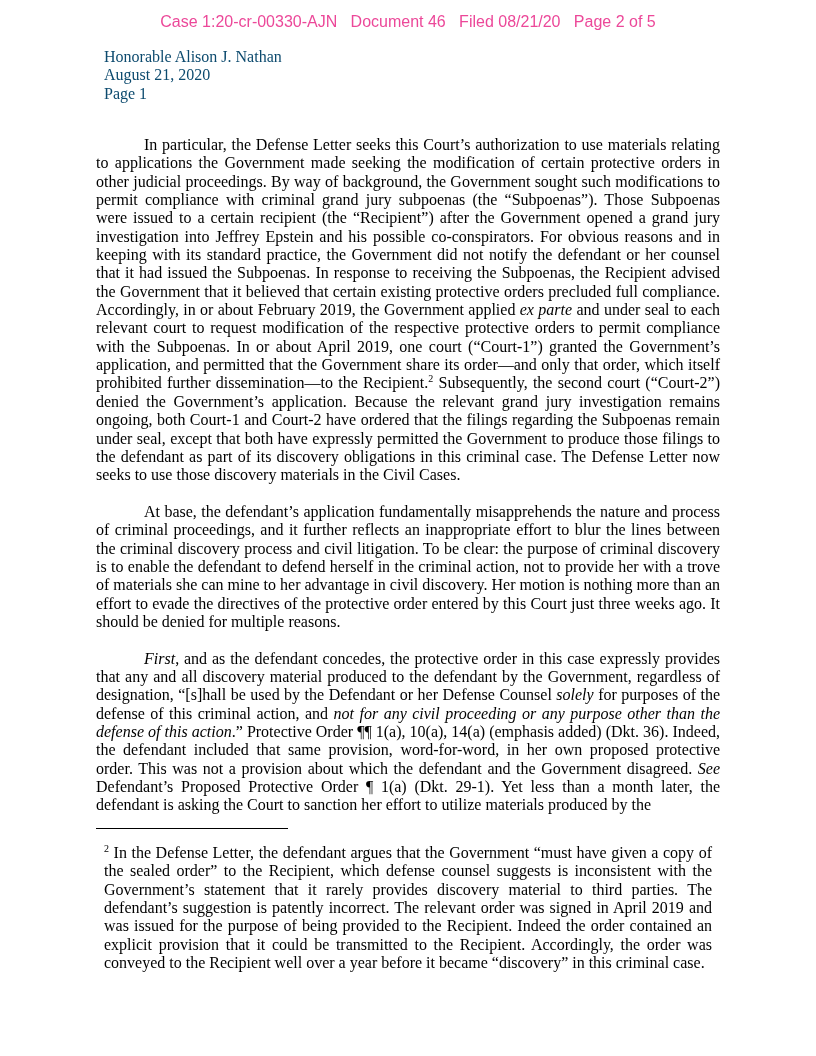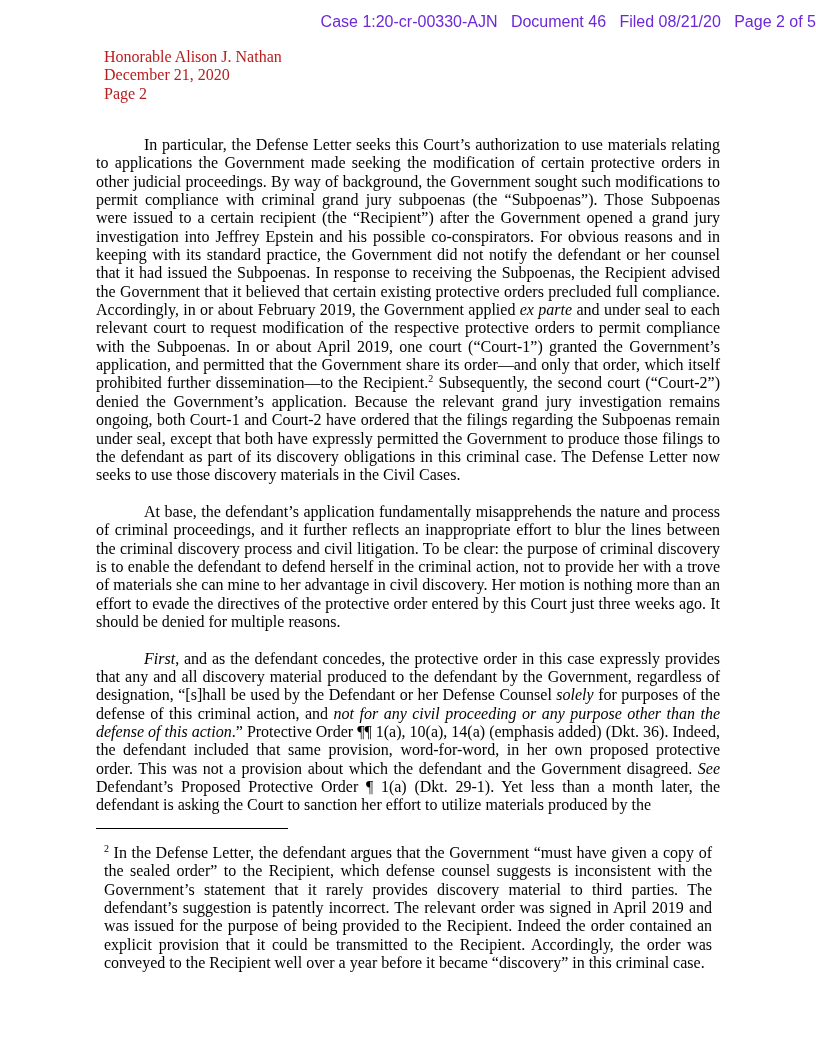--- a/index.html
+++ b/index.html
@@ -1,24 +1,24 @@
 <!DOCTYPE html>
 <html><head>
 <meta charset="utf-8">
 <style>
   html, body { margin: 0; padding: 0; background: #ffffff; }
   body { width: 816px; height: 1056px; position: relative; overflow: hidden; }
   .ecf-header {
-    position: absolute; top: 13px; left: 0; width: 816px; text-align: right;
-    font-family: "Liberation Sans", sans-serif; font-size: 16px; color: #6d28d9;
+    position: absolute; top: 13px; left: 0; width: 816px; text-align: center;
+    font-family: "Liberation Sans", sans-serif; font-size: 16px; color: #ec4899;
     white-space: pre; letter-spacing: 0;
   }
   .letterhead {
     position: absolute; top: 48px; left: 104px;
-    font-family: "Liberation Serif", serif; font-size: 16px; line-height: 18.4px; color: #b91c1c;
+    font-family: "Liberation Serif", serif; font-size: 16px; line-height: 18.4px; color: #0c4a6e;
   }
   .letterhead div { white-space: nowrap; }
   .body-text {
     position: absolute; top: 136px; left: 96px; width: 624px;
     font-family: "Liberation Serif", serif; font-size: 16px; line-height: 18.35px; color: #000;
   }
   .body-text p {
     margin: 0 0 18.35px 0; text-align: justify; text-indent: 48px;
   }
   .body-text p:last-child { margin-bottom: 18px; }
@@ -35,22 +35,22 @@
   .footnotes sup { font-size: 10px; line-height: 0; vertical-align: 6px; }
   em { font-style: italic; }
 </style>
 </head>
 <body>
 
 <div class="ecf-header"><span>Case 1:20-cr-00330-AJN</span>   <span>Document 46</span>   <span>Filed 08/21/20</span>   <span>Page 2 of 5</span></div>
 
 <div class="letterhead">
   <div>Honorable Alison J. Nathan</div>
-  <div>December 21, 2020</div>
-  <div>Page 2</div>
+  <div>August 21, 2020</div>
+  <div>Page 1</div>
 </div>
 
 <div class="body-text">
   <p><span>In particular, the Defense Letter seeks this Court’s authorization to use materials relating to applications the Government made seeking the modification of certain protective orders in other judicial proceedings.  By way of background, the Government sought such modifications to permit compliance with criminal grand jury subpoenas (the “Subpoenas”).  Those Subpoenas were issued to a certain recipient (the “Recipient”) after the Government opened a grand jury investigation into Jeffrey Epstein and his possible co-conspirators.  For obvious reasons and in keeping with its standard practice, the Government did not notify the defendant or her counsel that it had issued the Subpoenas.  In response to receiving the Subpoenas, the Recipient advised the Government that it believed that certain existing protective orders precluded full compliance.  Accordingly, in or about February 2019, the Government applied </span><em>ex parte</em><span> and under seal to each relevant court to request modification of the respective protective orders to permit compliance with the Subpoenas.  In or about April 2019, one court (“Court-1”) granted the Government’s application, and permitted that the Government share its order—and only that order, which itself prohibited further dissemination—to the Recipient.</span><sup class="fnref">2</sup><span>  Subsequently, the second court (“Court-2”) denied the Government’s application.  Because the relevant grand jury investigation remains ongoing, both Court-1 and Court-2 have ordered that the filings regarding the Subpoenas remain under seal, except that both have expressly permitted the Government to produce those filings to the defendant as part of its discovery obligations in this criminal case.  The Defense Letter now seeks to use those discovery materials in the Civil Cases.</span></p>
   <p><span>At base, the defendant’s application fundamentally misapprehends the nature and process of criminal proceedings, and it further reflects an inappropriate effort to blur the lines between the criminal discovery process and civil litigation.  To be clear: the purpose of criminal discovery is to enable the defendant to defend herself in the criminal action, not to provide her with a trove of materials she can mine to her advantage in civil discovery.  Her motion is nothing more than an effort to evade the directives of the protective order entered by this Court just three weeks ago.  It should be denied for multiple reasons.</span></p>
   <p><em>First</em><span>, and as the defendant concedes, the protective order in this case expressly provides that any and all discovery material produced to the defendant by the Government, regardless of designation, “[s]hall be used by the Defendant or her Defense Counsel </span><em>solely</em><span> for purposes of the defense of this criminal action, and </span><em>not for any civil proceeding or any purpose other than the defense of this action</em><span>.”  Protective Order ¶¶ 1(a), 10(a), 14(a) (emphasis added) (Dkt. 36).  Indeed, the defendant included that same provision, word-for-word, in her own proposed protective order.  This was not a provision about which the defendant and the Government disagreed.  </span><em>See</em><span> Defendant’s Proposed Protective Order ¶ 1(a) (Dkt. 29-1).  Yet less than a month later, the defendant is asking the Court to sanction her effort to utilize materials produced by the</span></p>
 </div>
 
 <div class="fn-rule"></div>
 

